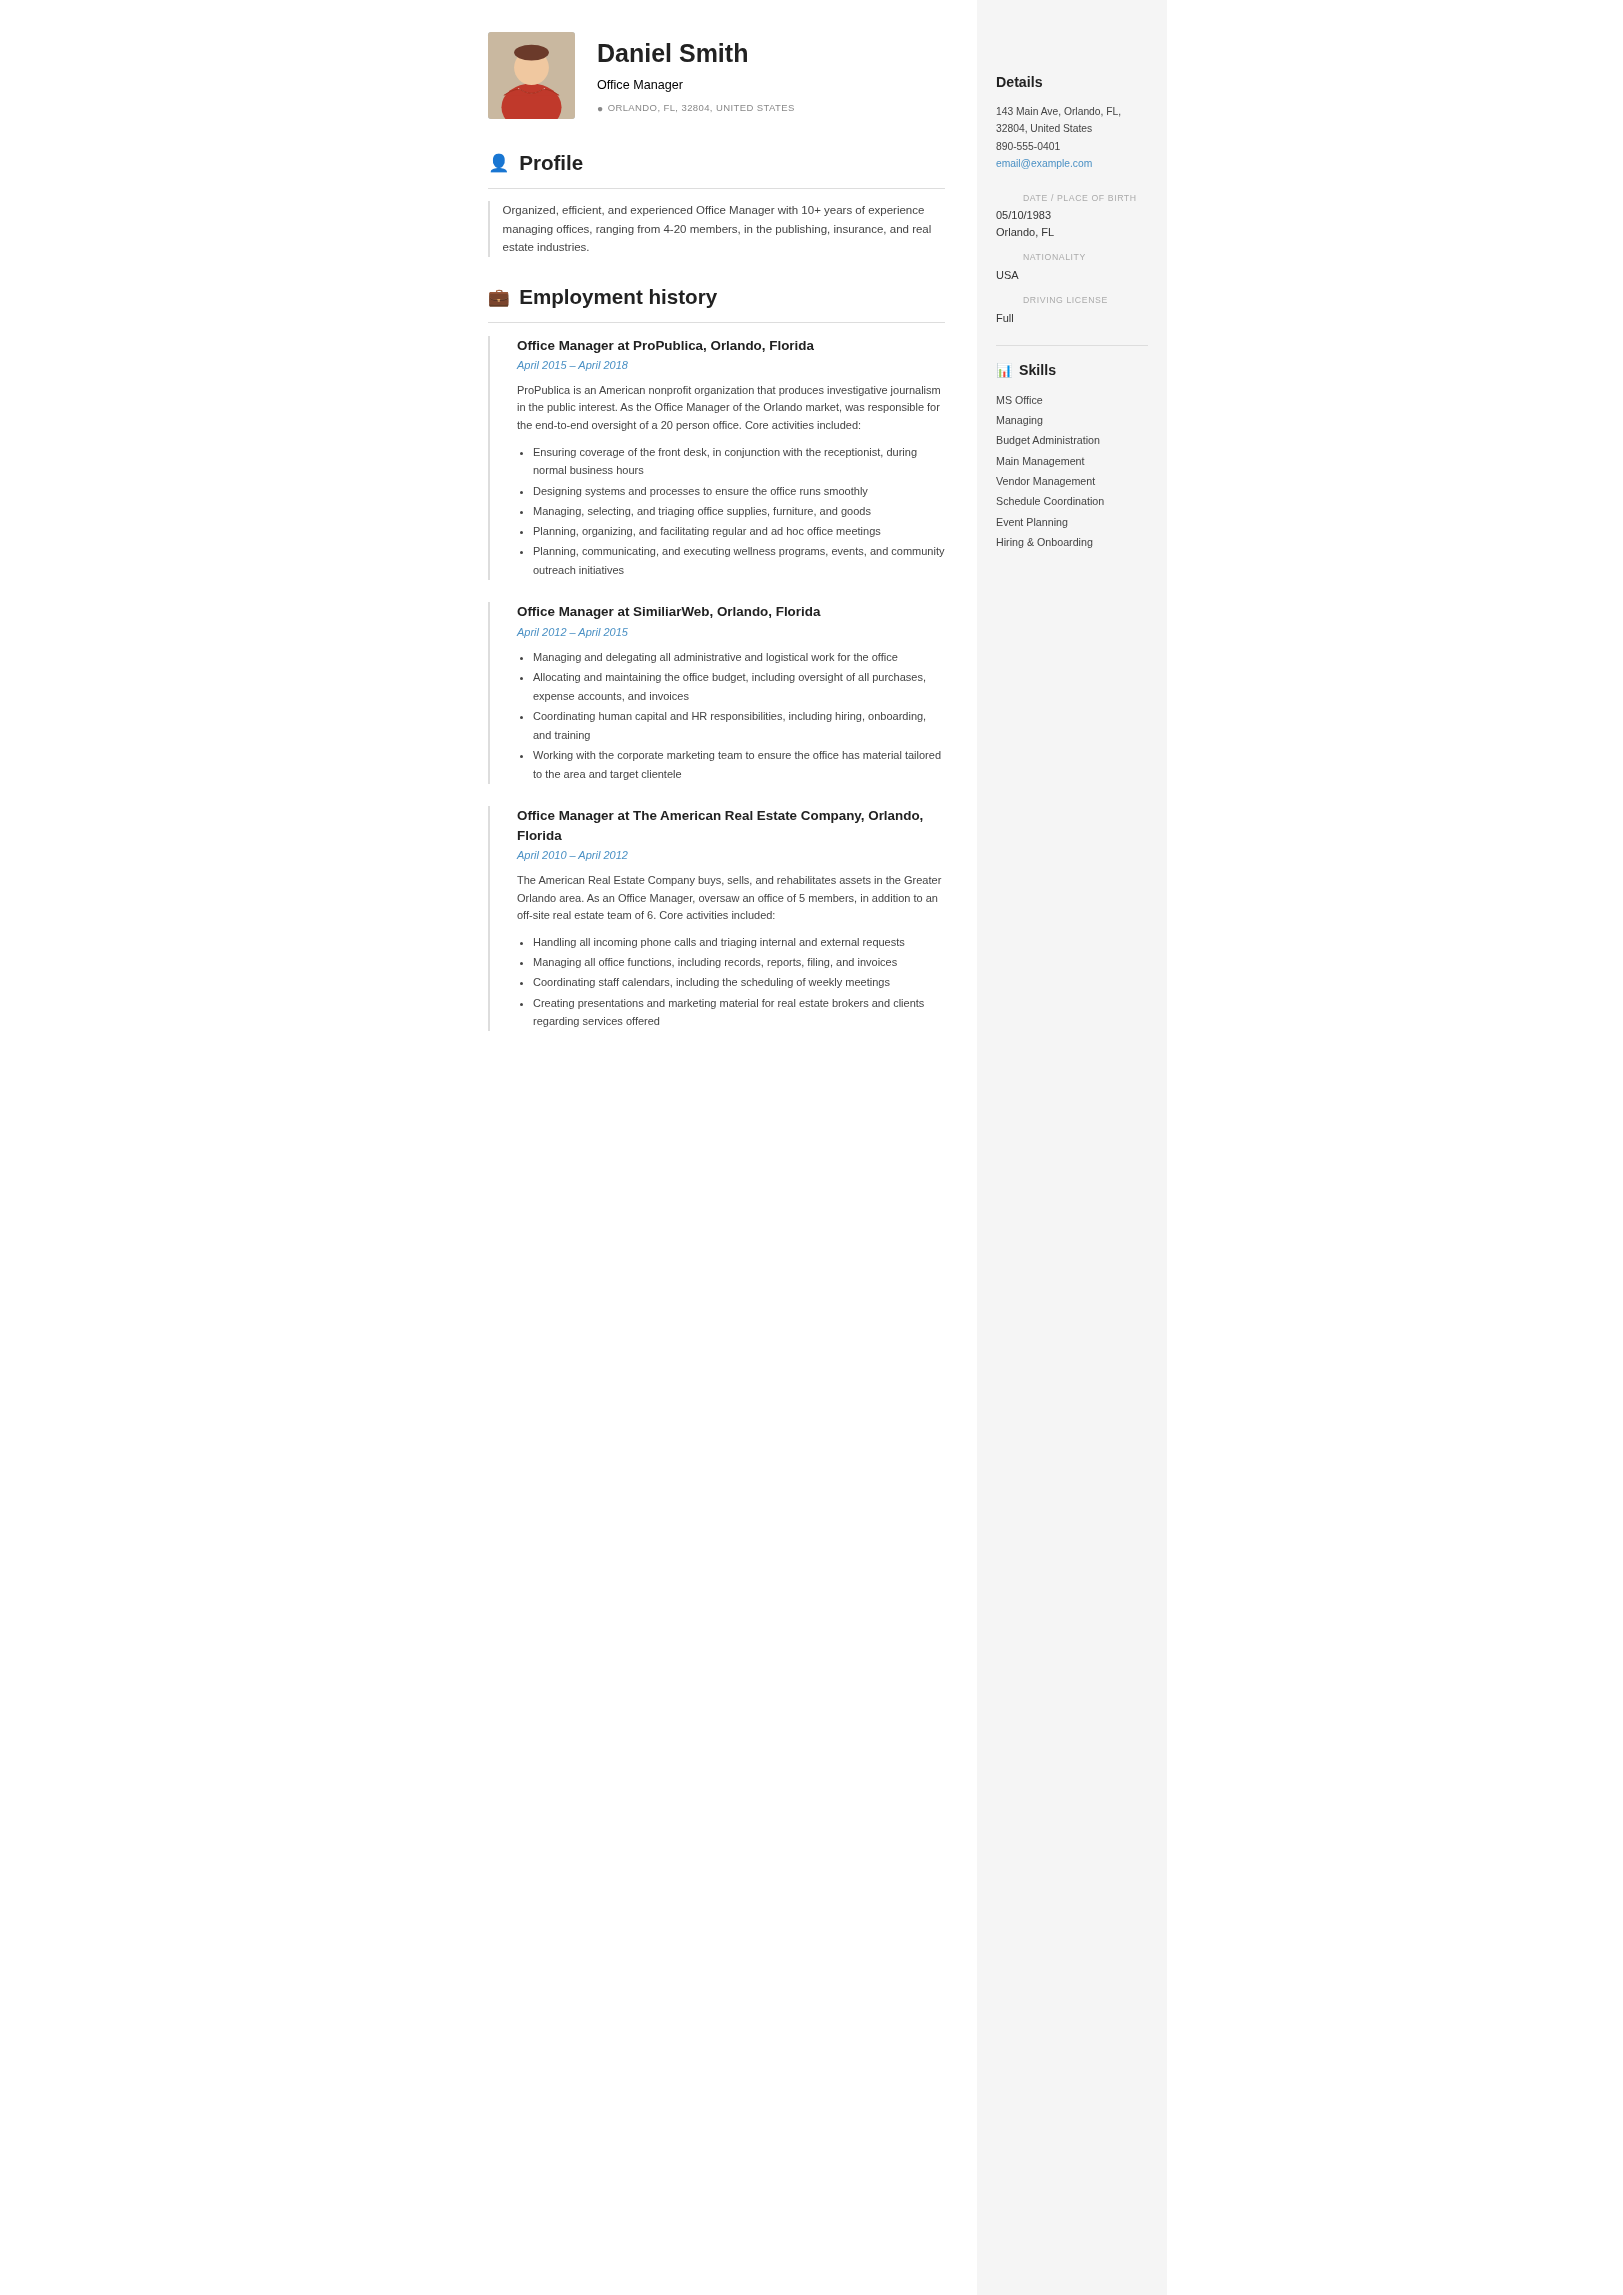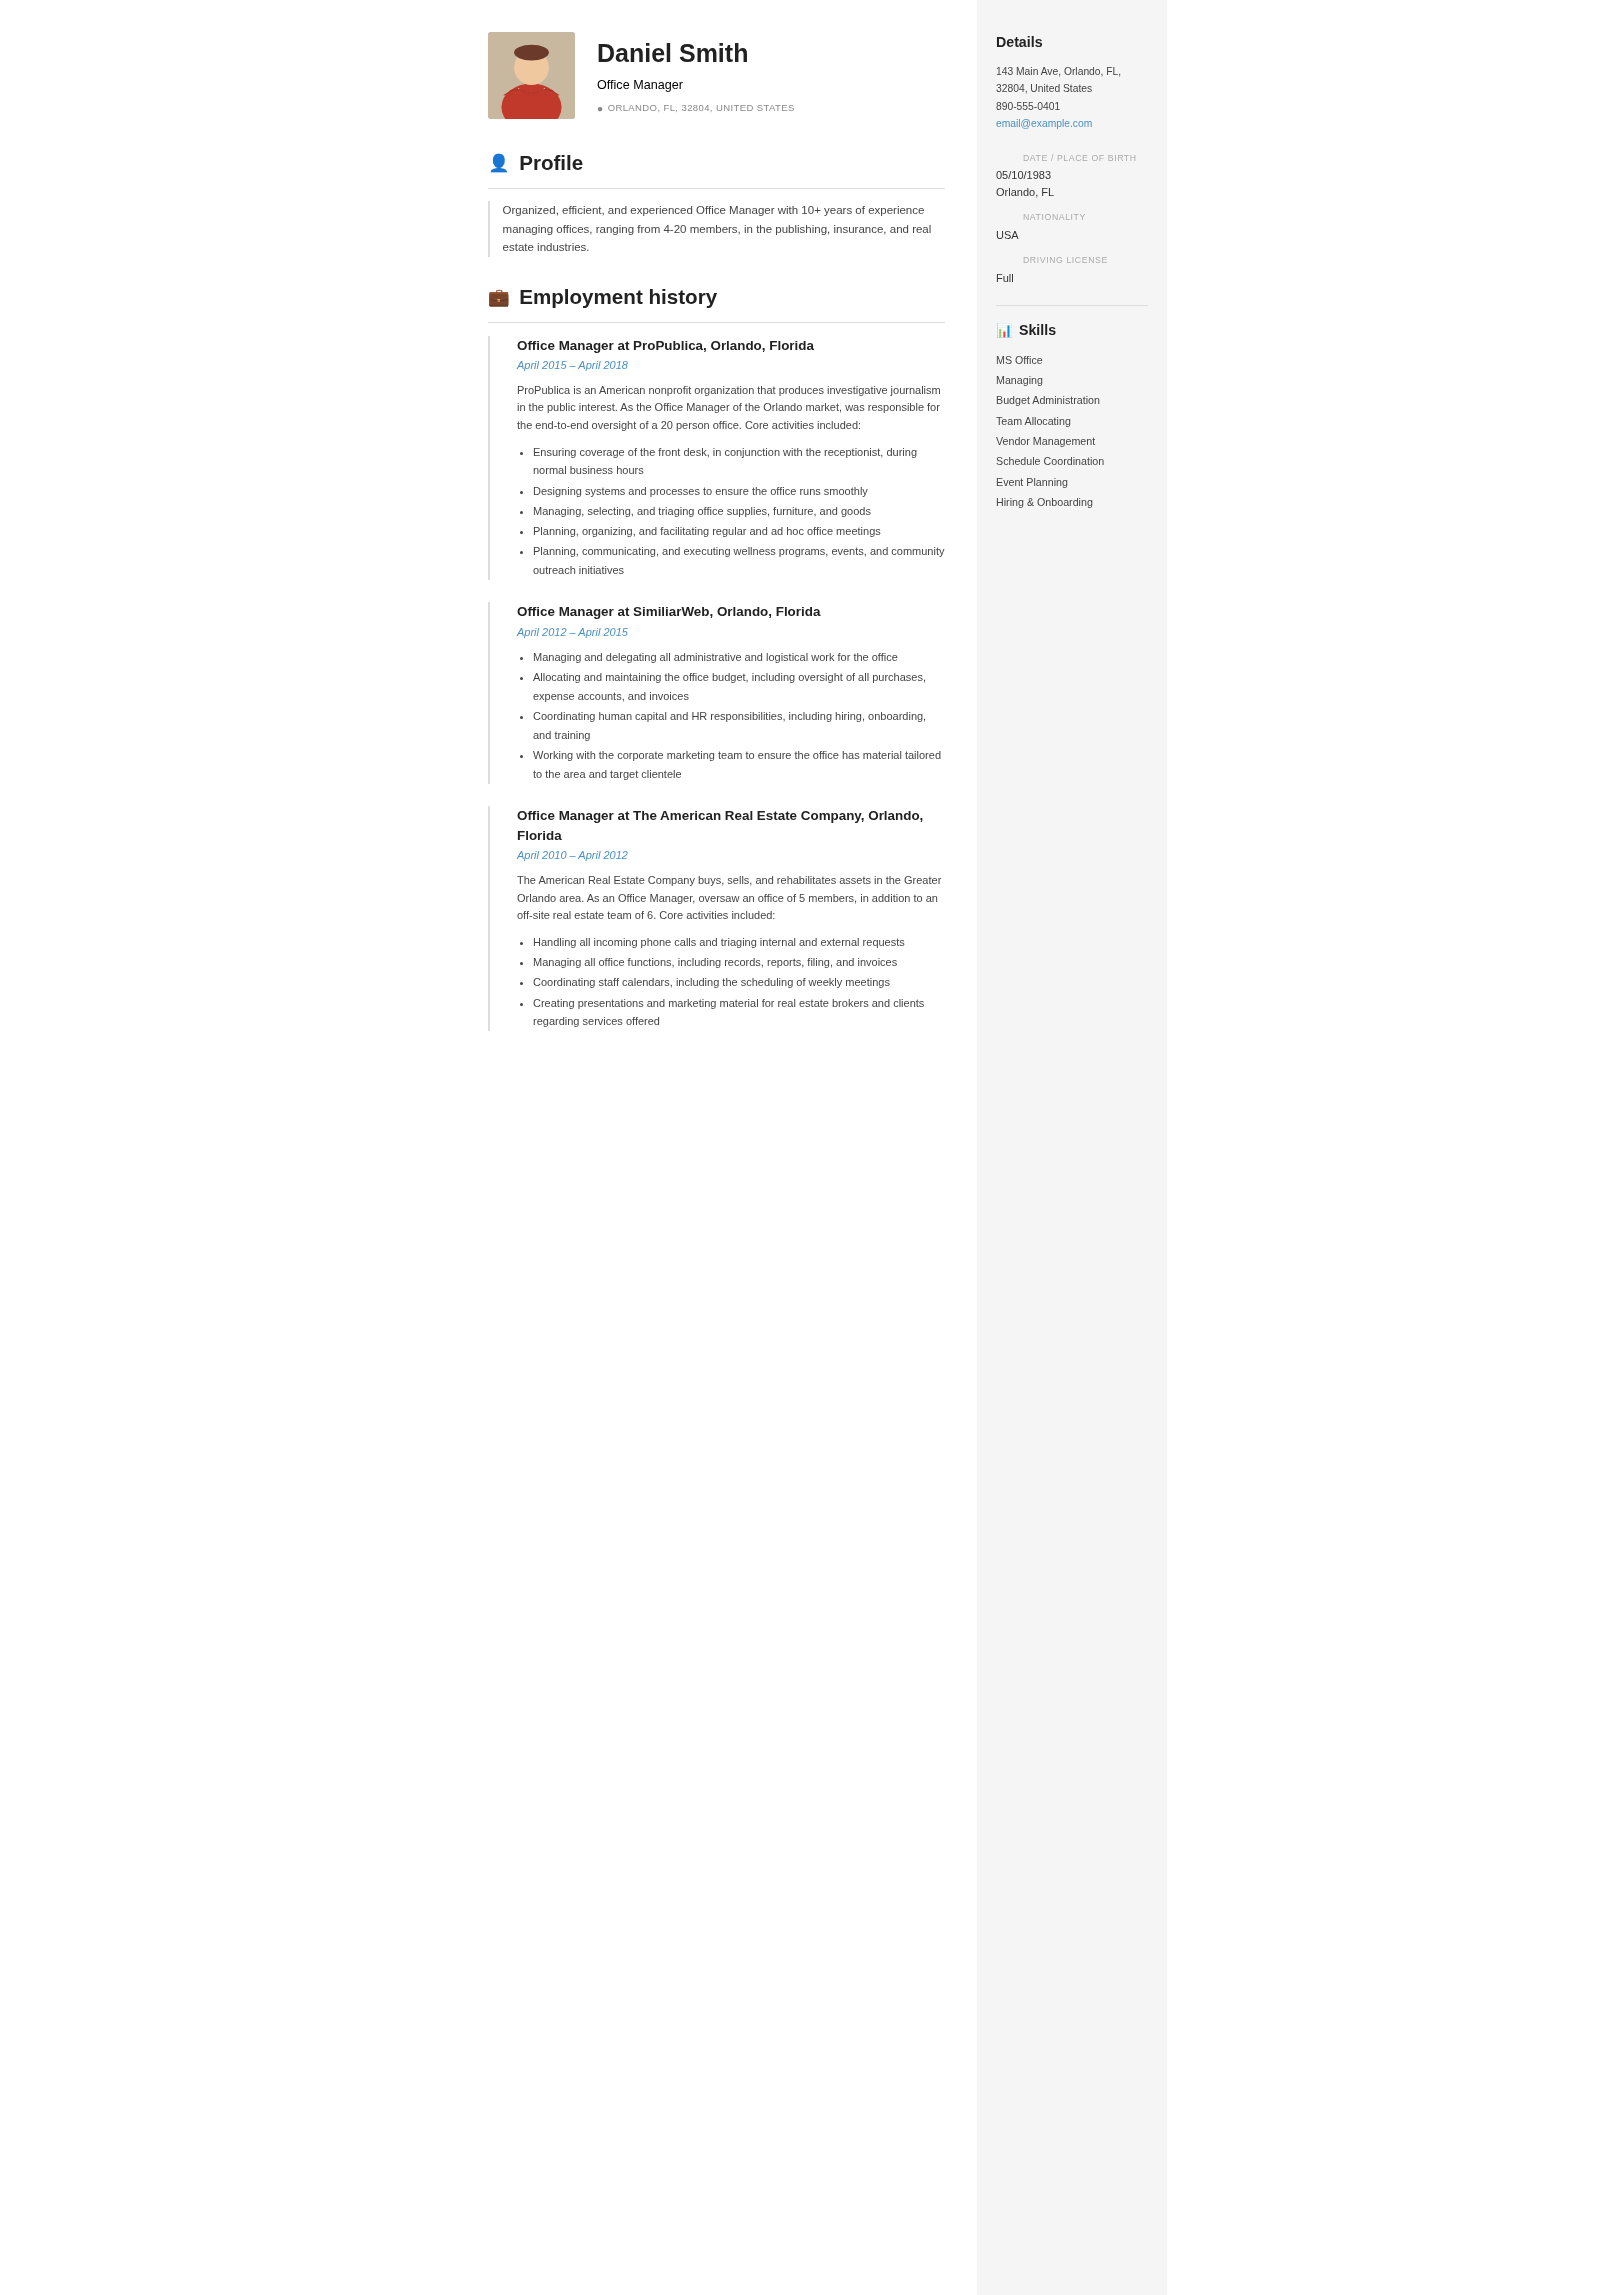--- a/index.html
+++ b/index.html
@@ -141,20 +141,21 @@
     .job-bullets li {
       margin-bottom: 1.6px;
     }
 
     
     .sidebar-section-title {
       font-size: 14.2px;
       font-weight: bold;
       color: #222;
       margin-bottom: 9.5px;
+      margin-top: 40px;
     }
     .sidebar-details {
       font-size: 10.3px;
       color: #444;
       line-height: 1.7;
       margin-bottom: 19px;
     }
     .sidebar-details .email-link {
       color: #4a90c4;
     }
@@ -312,21 +313,21 @@
 
     <div class="sidebar-section">
       <div class="skills-title">
         <span style="font-size:13.4px;">📊</span>
         <span>Skills</span>
       </div>
       <ul class="skills-list">
         <li>MS Office</li>
         <li>Managing</li>
         <li>Budget Administration</li>
-        <li>Team Allocating</li>
+        <li>Main Management</li>
         <li>Vendor Management</li>
         <li>Schedule Coordination</li>
         <li>Event Planning</li>
         <li>Hiring &amp; Onboarding</li>
       </ul>
     </div>
 
   </div>
 
 </div>

